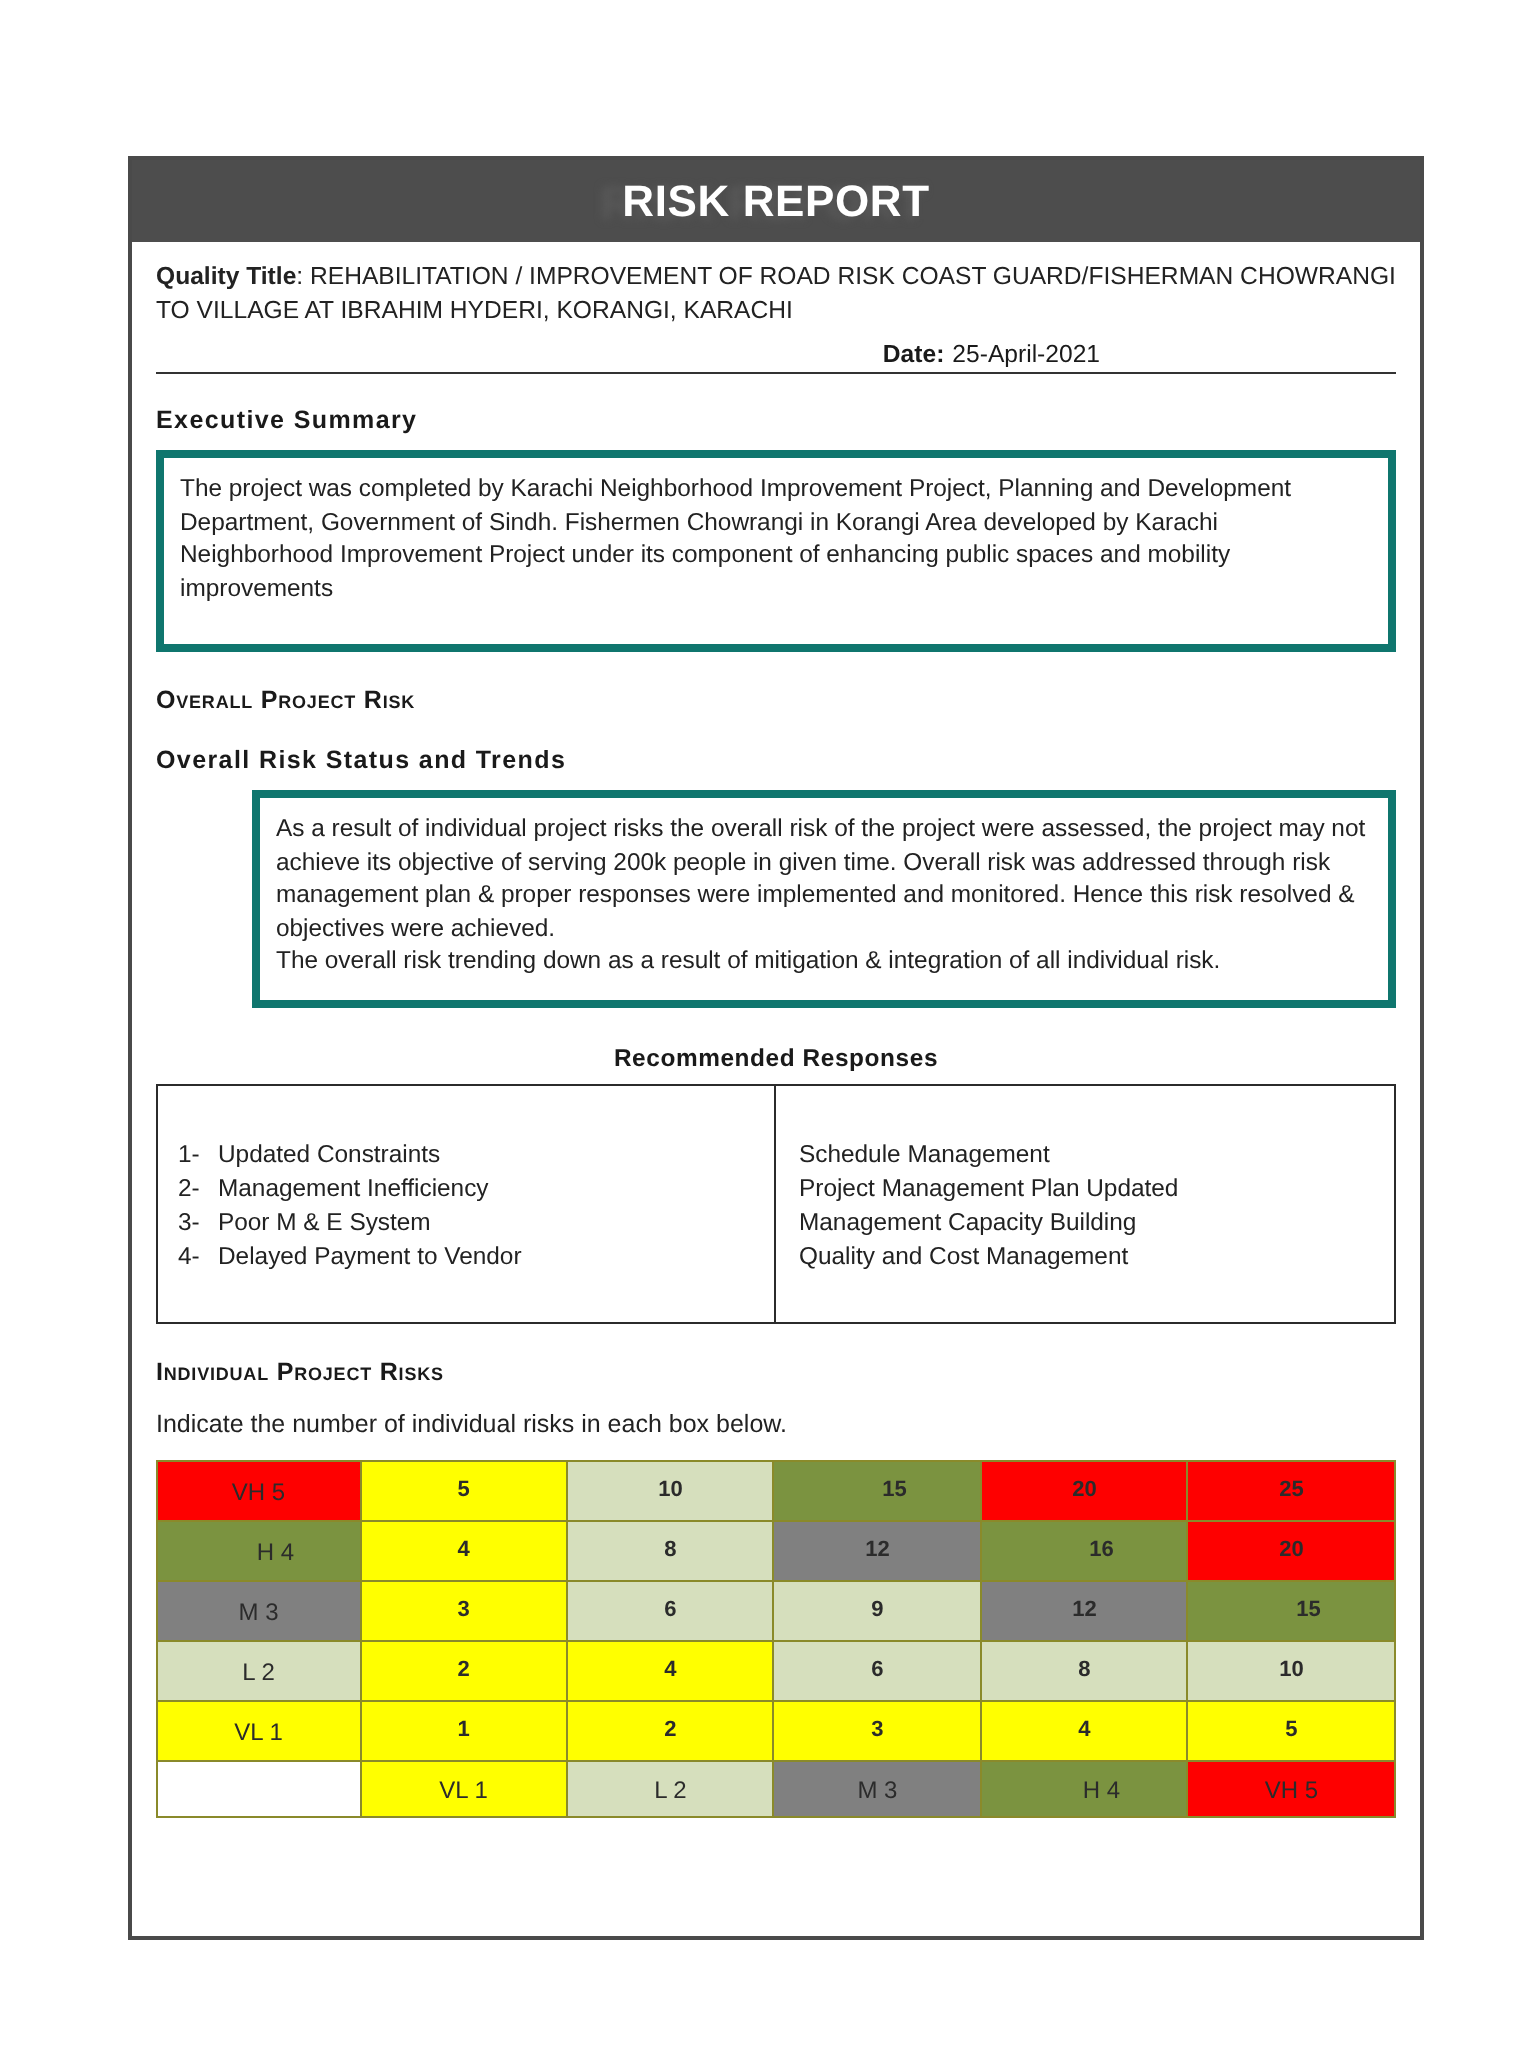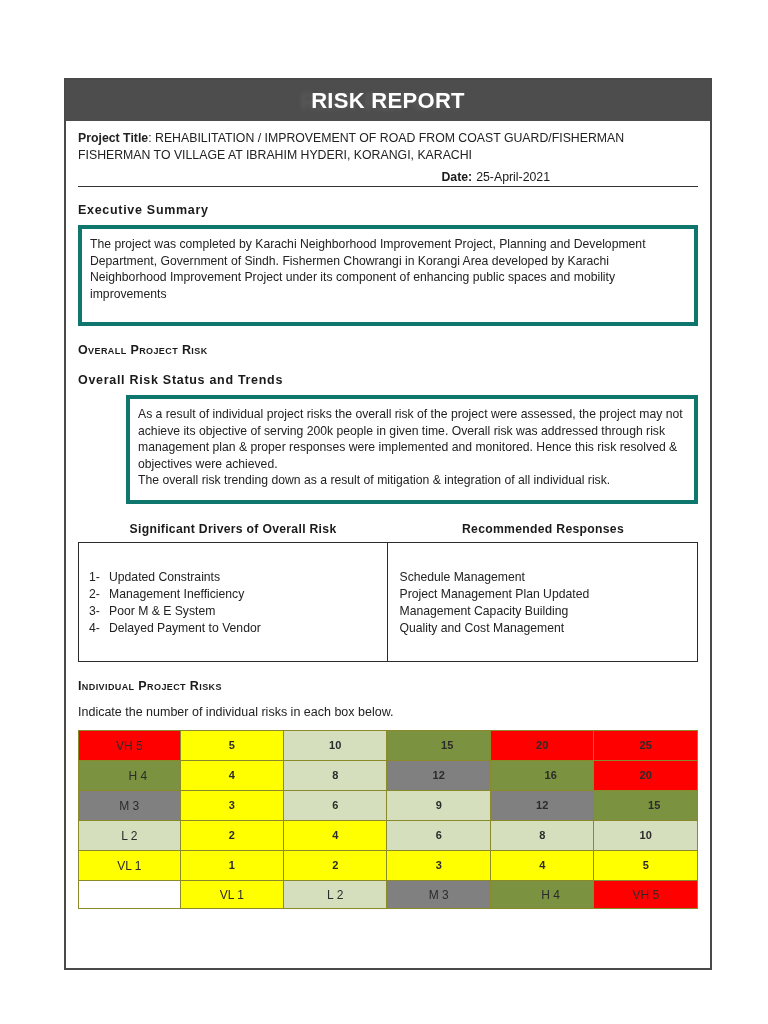--- a/index.html
+++ b/index.html
@@ -192,21 +192,21 @@
 <div class="page-frame">
 
   <div class="report-header">
     <div class="ghost">RISK REPORT</div>
     <div class="sharp">RISK REPORT</div>
   </div>
 
   <div class="body-inner">
 
     <div class="project-title">
-      <b>Project Title</b><span>: </span><span>REHABILITATION / IMPROVEMENT OF ROAD FROM COAST GUARD/FISHERMAN FISHERMAN TO VILLAGE AT IBRAHIM HYDERI, KORANGI, KARACHI</span>
+      <b>Quality Title</b><span>: </span><span>REHABILITATION / IMPROVEMENT OF ROAD RISK COAST GUARD/FISHERMAN CHOWRANGI TO VILLAGE AT IBRAHIM HYDERI, KORANGI, KARACHI</span>
     </div>
 
     <div class="date-line">
       <span class="date-label">Date:</span><span class="date-value">25-April-2021</span>
     </div>
 
     <div class="section-head-bold">Executive  Summary</div>
 
     <div class="text-box box-exec">
       <p>The project was completed by Karachi Neighborhood Improvement Project, Planning and Development Department, Government of Sindh. Fishermen Chowrangi in Korangi Area developed by Karachi Neighborhood Improvement Project under its component of enhancing public spaces and mobility improvements</p>
@@ -215,21 +215,20 @@
     <div class="smallcaps-head">Overall Project Risk</div>
 
     <div class="section-head-bold">Overall Risk Status and Trends</div>
 
     <div class="text-box box-overall">
       <p>As a result of individual project risks the overall risk of the project were assessed, the project may not achieve its objective of serving 200k people in given time. Overall risk was addressed through risk management plan &amp; proper responses were implemented and monitored. Hence this risk resolved &amp; objectives were achieved.</p>
       <p>The overall risk trending down as a result of mitigation &amp; integration of all individual risk.</p>
     </div>
 
     <div class="dr-headers">
-      <div class="h-left">Significant Drivers of Overall Risk</div>
       <div class="h-right">Recommended  Responses</div>
     </div>
 
     <div class="dr-table">
       <div class="dr-col left">
         <div class="dr-item">
           <span class="num">1-</span>
           <span>Updated Constraints</span>
         </div>
         <div class="dr-item">

